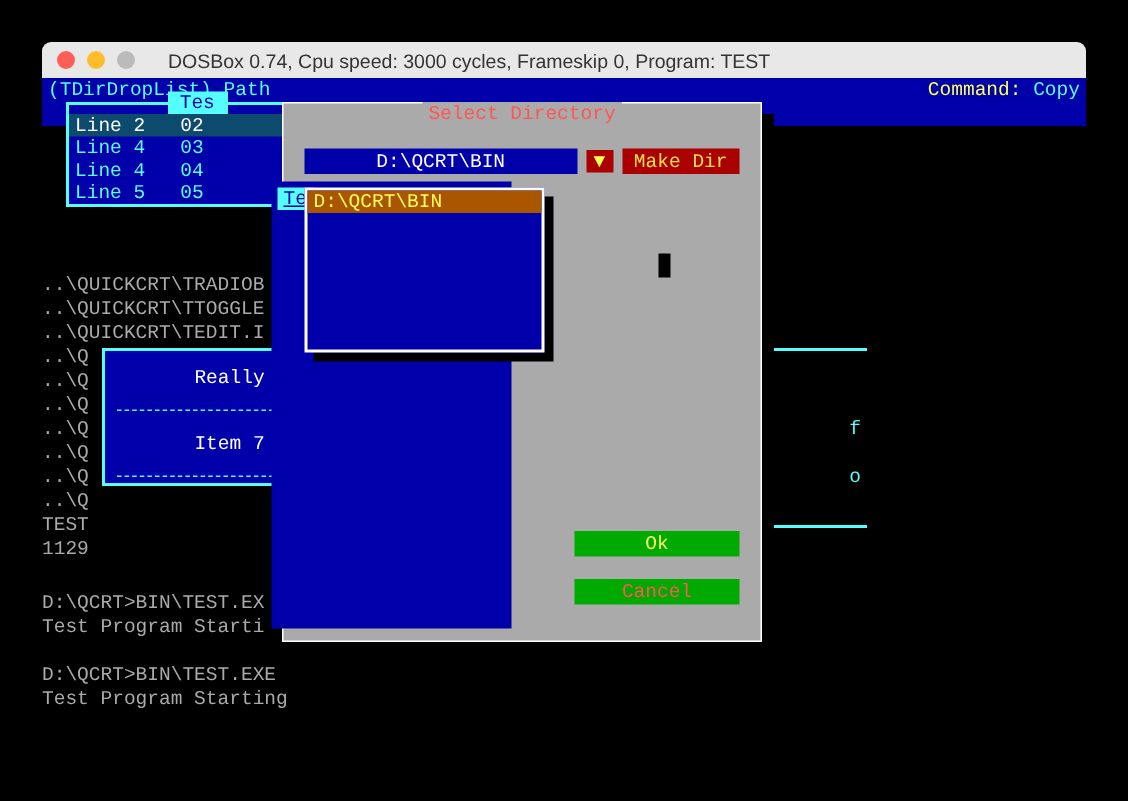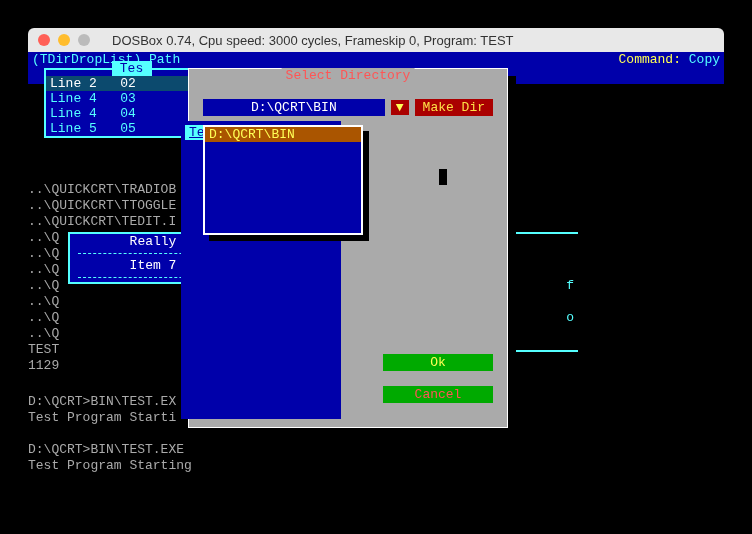--- a/index.html
+++ b/index.html
@@ -100,21 +100,21 @@
   top: 180px;
   left: 40px;
   width: 170px;
   border: 2px solid #55ffff;
   background: #0000aa;
   z-index: 2;
 }
 .popup-blue-item {
   color: #fff;
   text-align: center;
-  padding: 0 0;
+  padding: 10px 0;
 }
 .popup-blue-sep {
   border-top: 1px dashed #55ffff;
   margin: 4px 8px;
 }
 
 .dialog {
   position: absolute;
   top: 16px;
   left: 160px;

